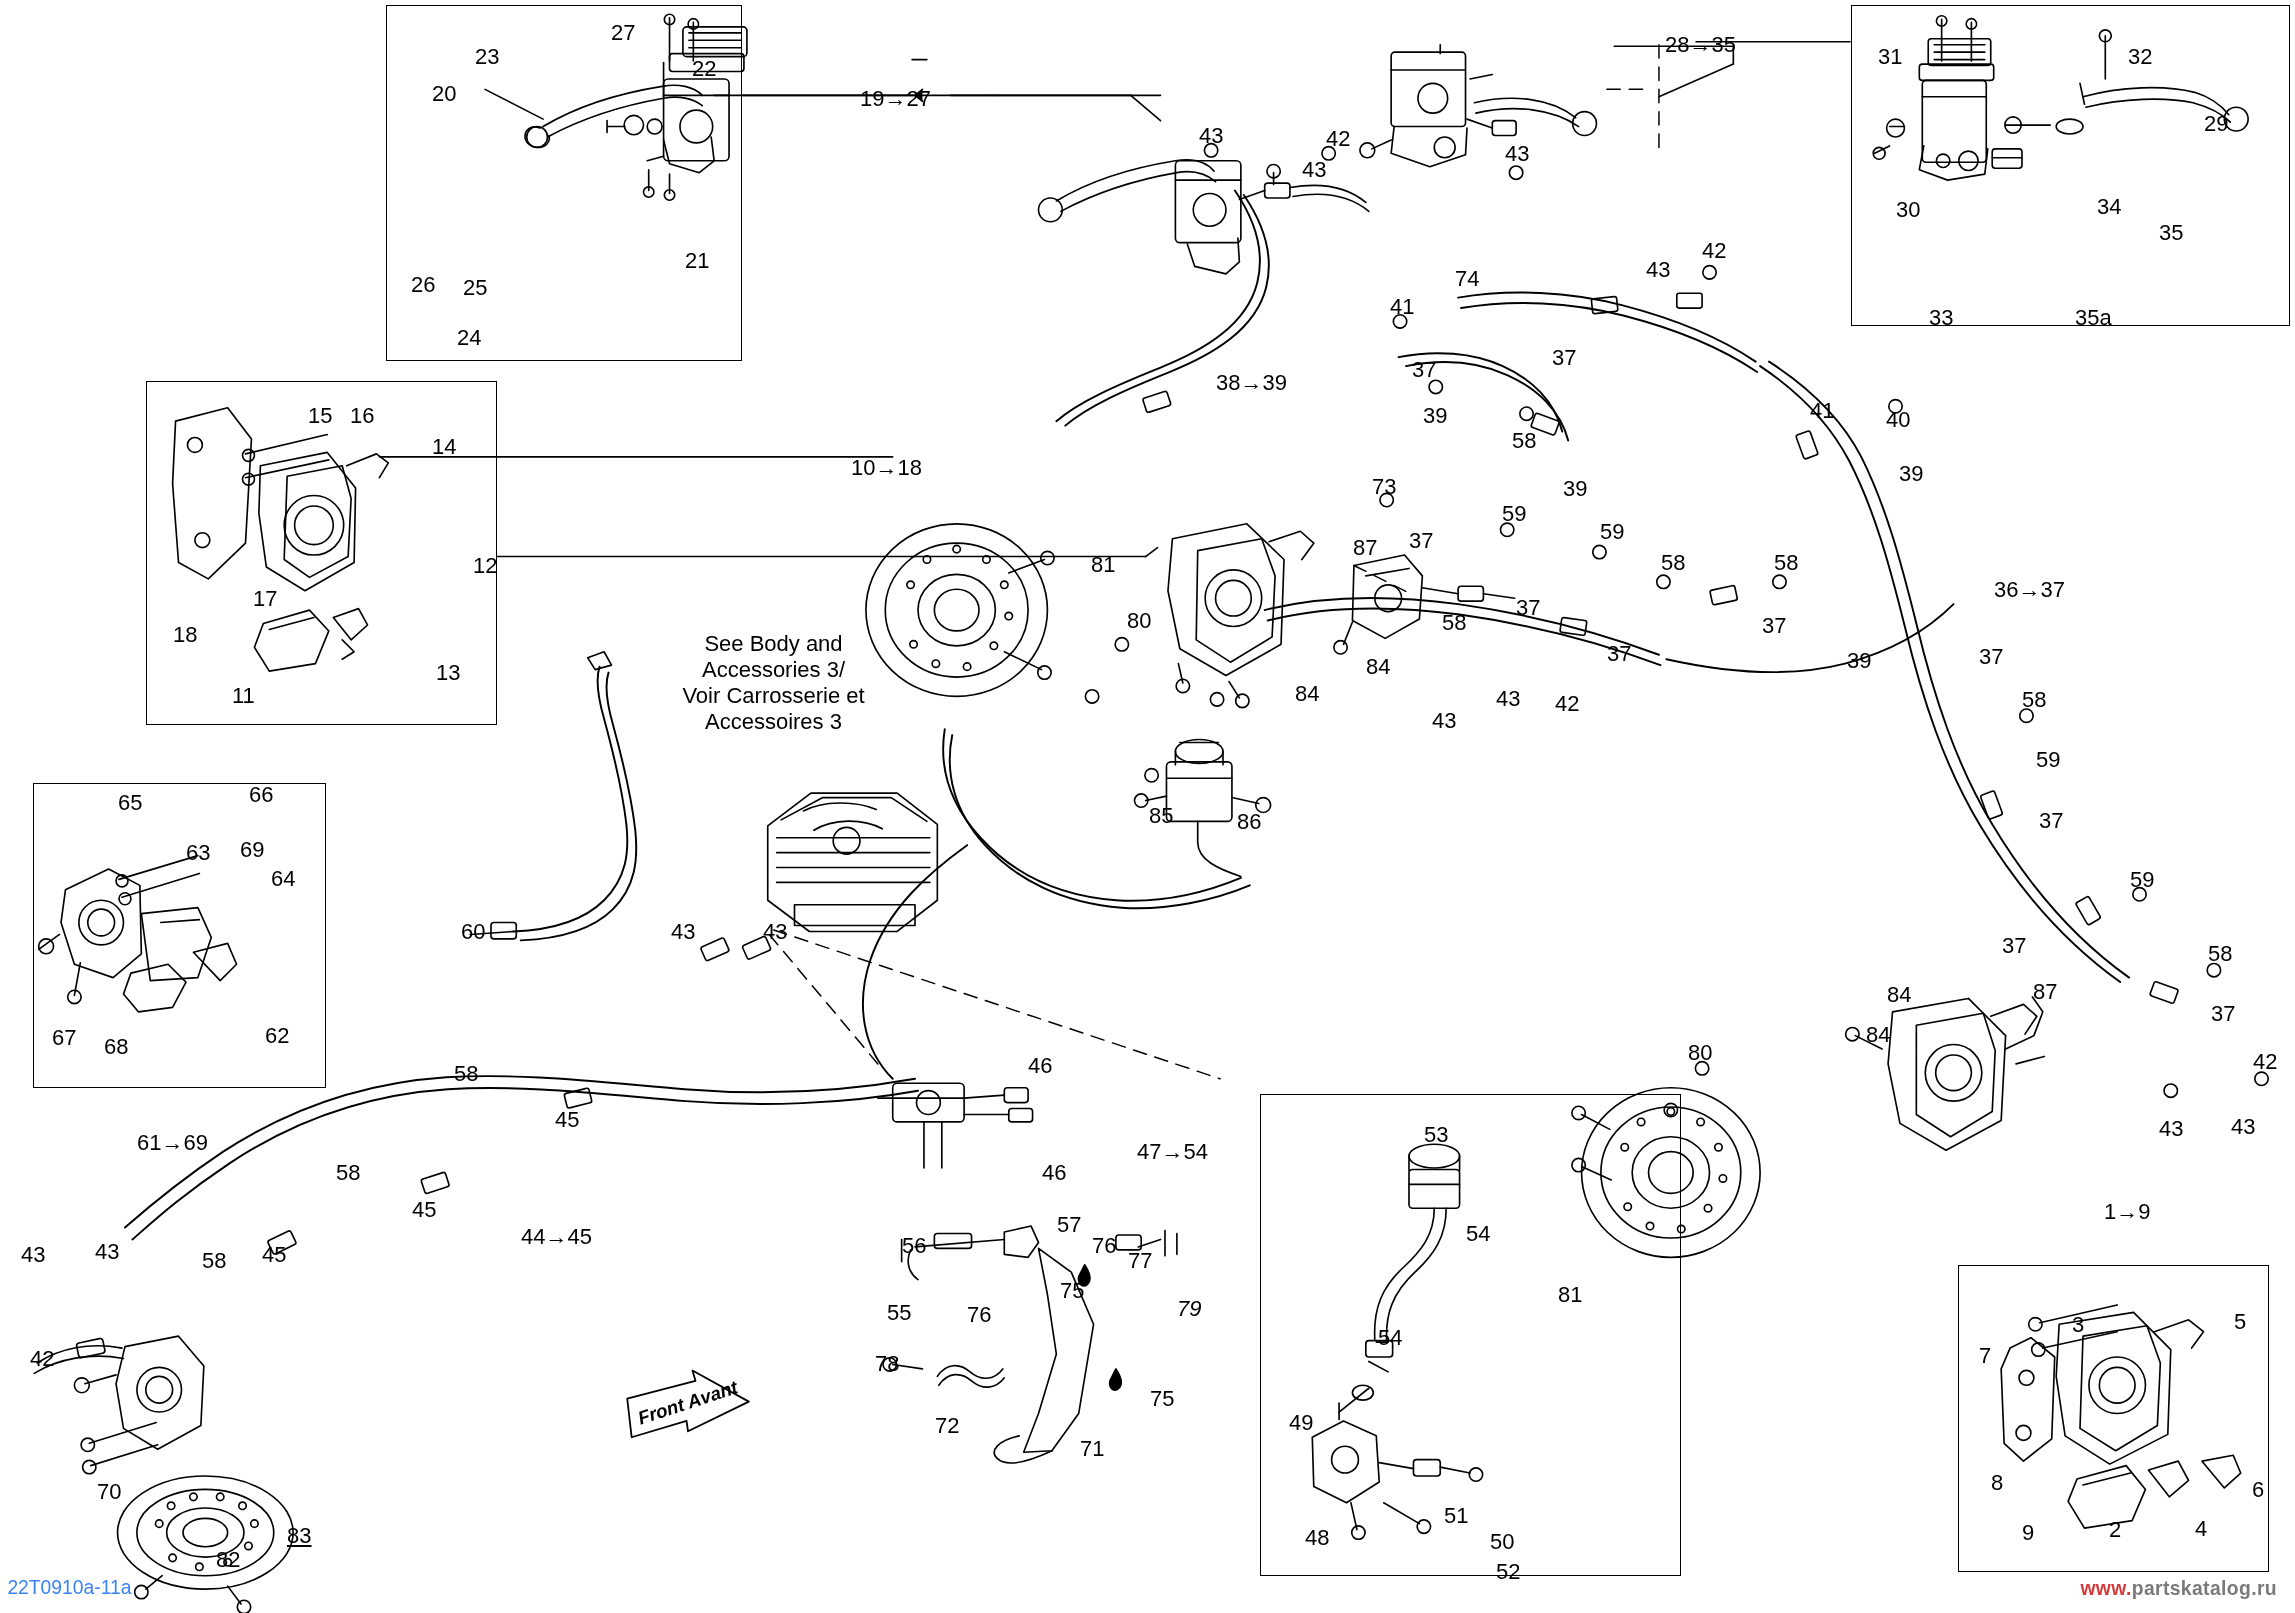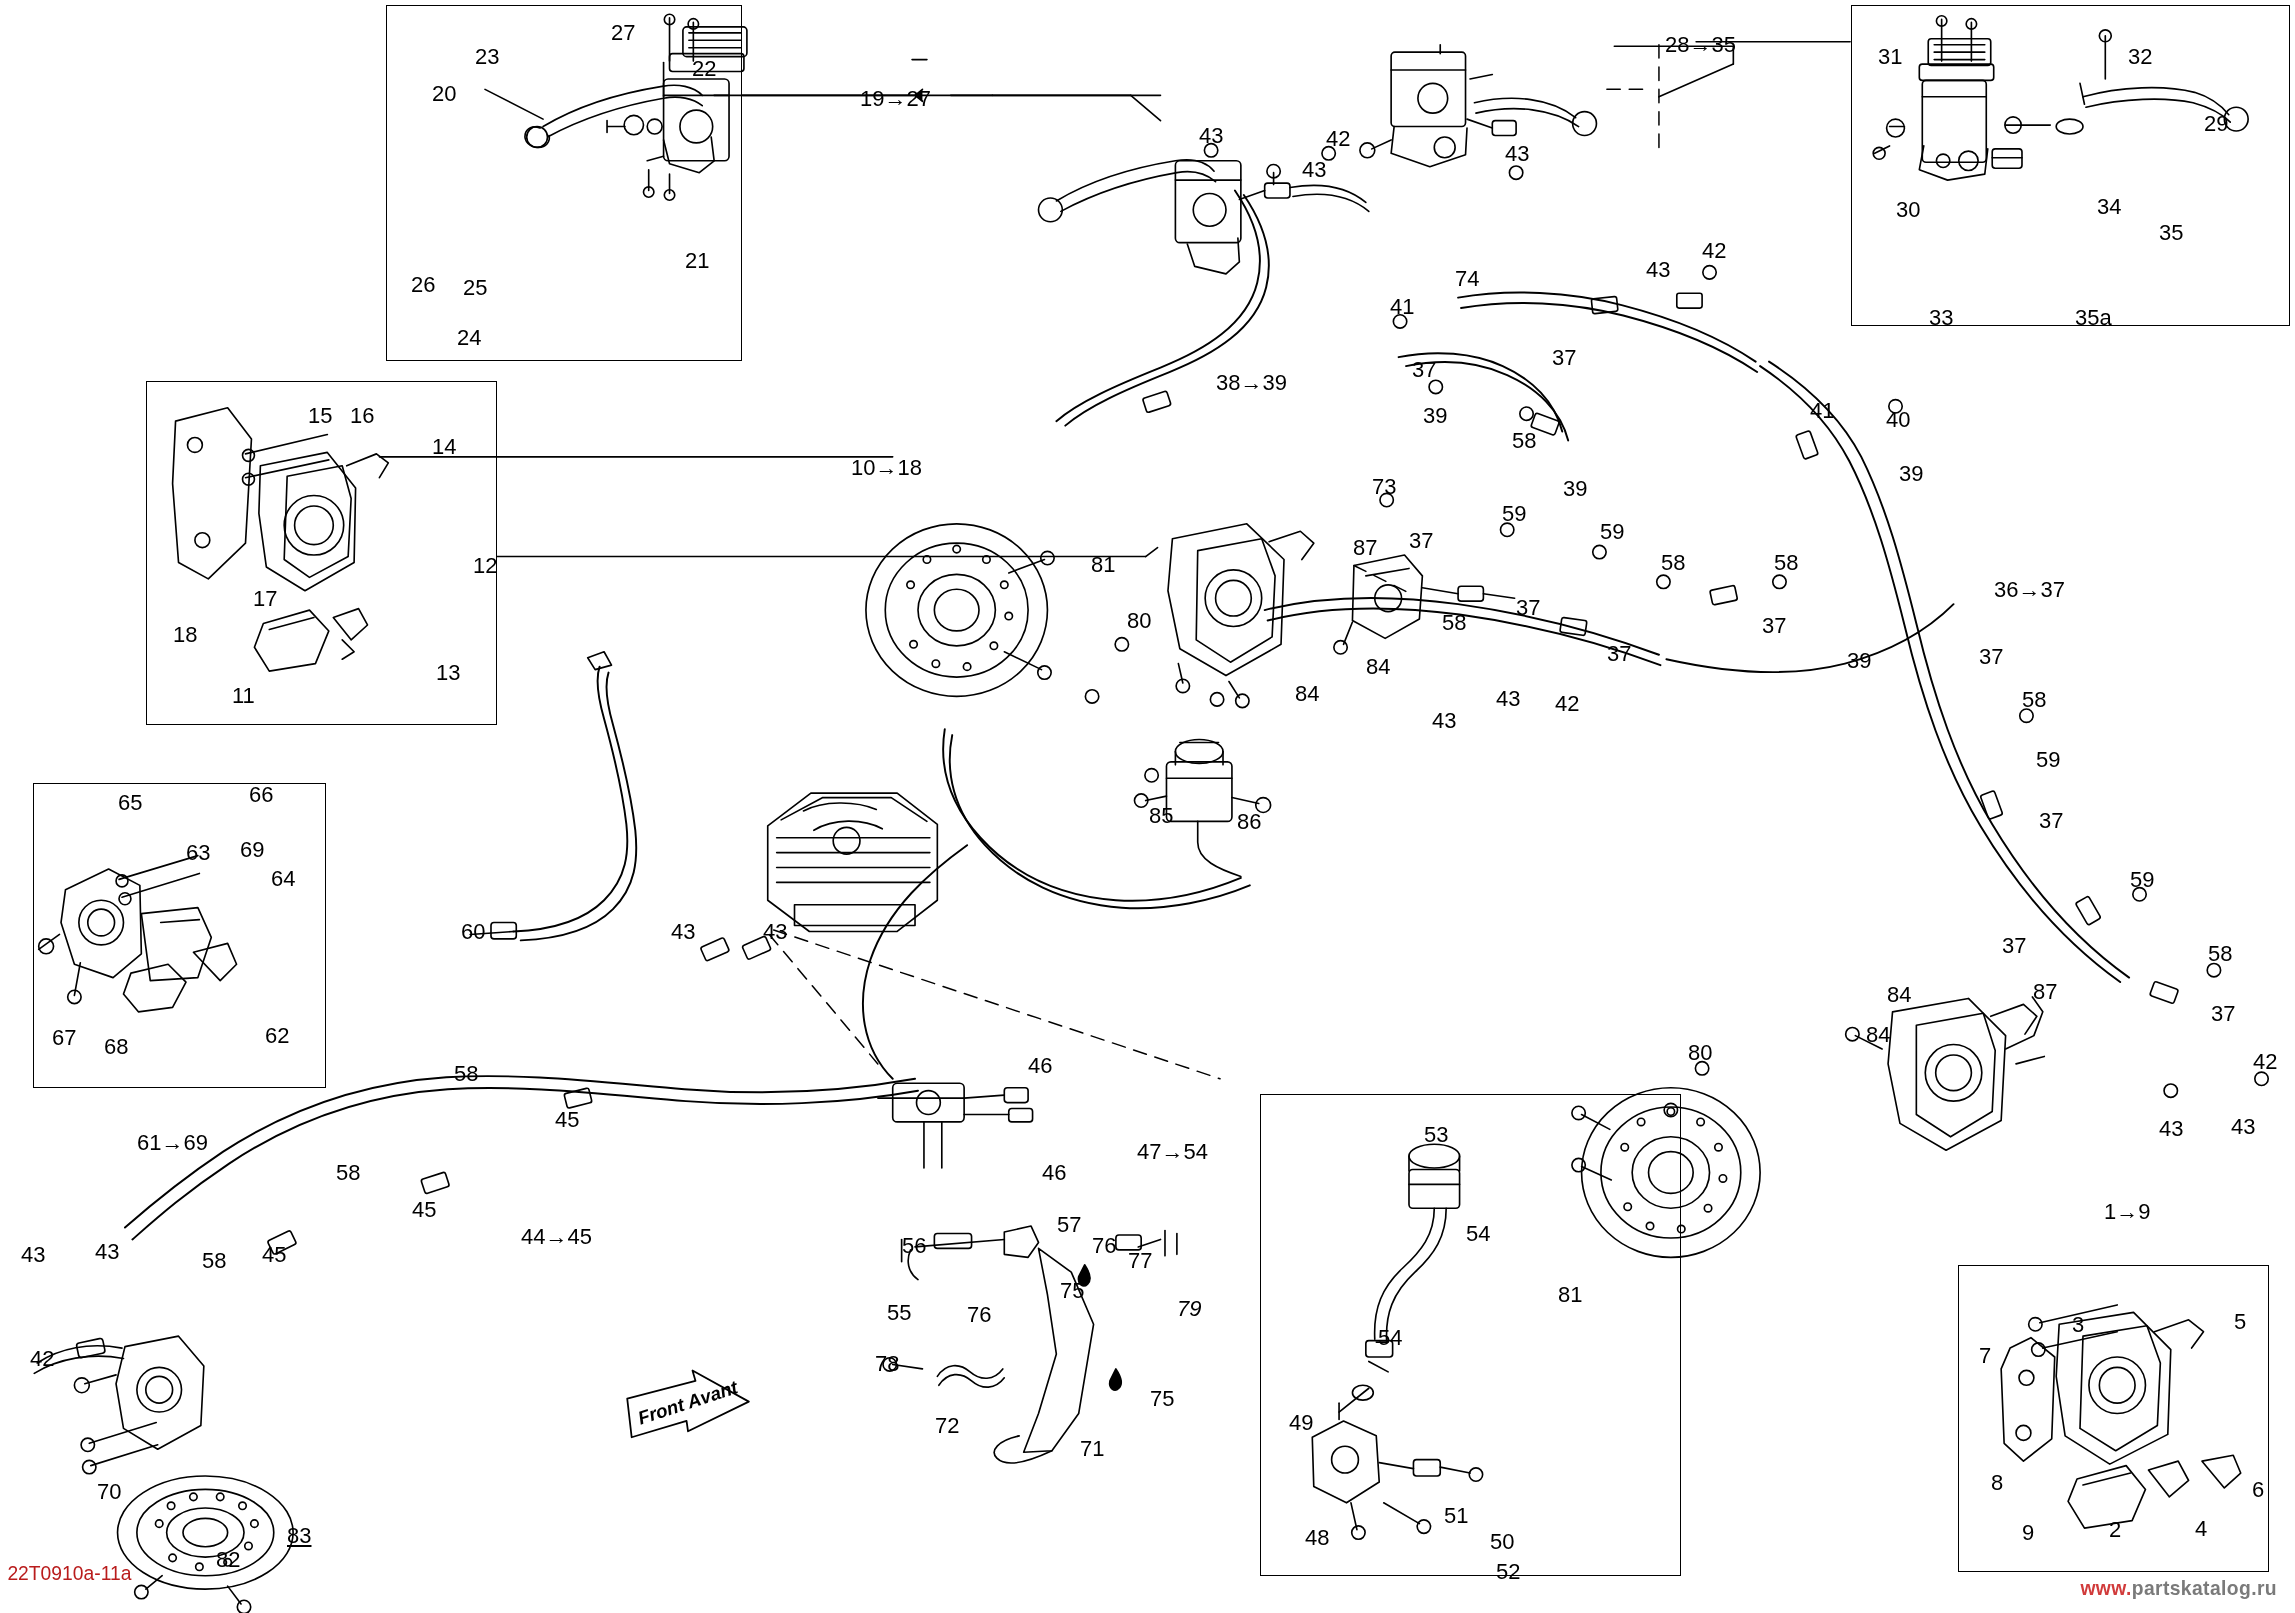--- a/index.html
+++ b/index.html
@@ -54,23 +54,23 @@
     font-size: 19.3px;
     font-weight: bold;
     color: #d13b3b;
     letter-spacing: 0.4px;
     font-family: "Liberation Sans", sans-serif;
   }
   .wm .host { color: #7a7a7a; }
   .code {
     position: absolute;
     left: 7.4px;
-    bottom: 28px;
+    bottom: 14px;
     font-size: 19.3px;
-    color: #b91c1c;
+    color: #3b82f6;
     font-family: "Liberation Sans", sans-serif;
   }
   .frontarrow {
     position: absolute;
     left: 624px;
     top: 1369px;
     width: 134px;
     height: 89px;
   }
   .frontarrow .txt {
@@ -571,20 +571,24 @@
     </g>
   </svg>
 
   <div class="box" style="left:386px;top:4.5px;width:356px;height:356px;"></div>
   <div class="box" style="left:1851px;top:4.5px;width:439px;height:321px;"></div>
   <div class="box" style="left:146px;top:381px;width:351px;height:344px;"></div>
   <div class="box" style="left:33px;top:783px;width:293px;height:305px;"></div>
   <div class="box" style="left:1260px;top:1094px;width:421px;height:482px;"></div>
   <div class="box" style="left:1958px;top:1265px;width:311px;height:307px;"></div>
 
+  <div class="note" style="left:662px;top:631px;width:223px;">See Body and
+Accessories 3/
+Voir Carrosserie et
+Accessoires 3</div>
 
   <div class="frontarrow">
     <svg width="134" height="89" viewBox="0 0 180 120" xmlns="http://www.w3.org/2000/svg">
       <path d="M4 40 L96 16 L92 2 L168 44 L86 84 L84 70 L10 92 Z" fill="#fff" stroke="#000" stroke-width="2.4" stroke-linejoin="round"></path>
     </svg>
     <div class="txt">Front
 Avant</div>
   </div>
 
   <div id="callouts">

